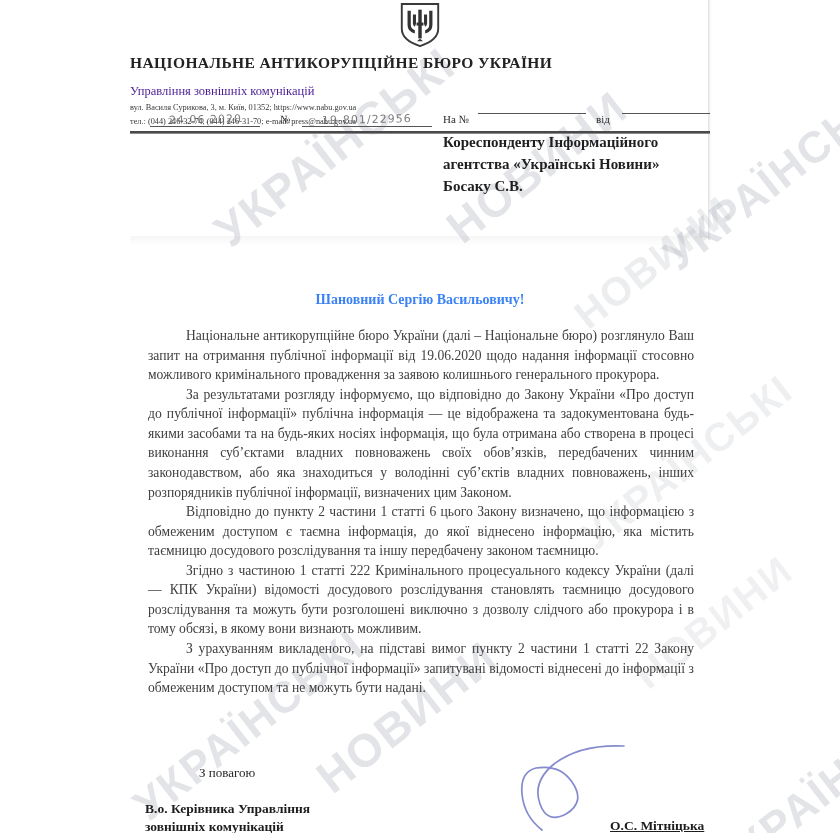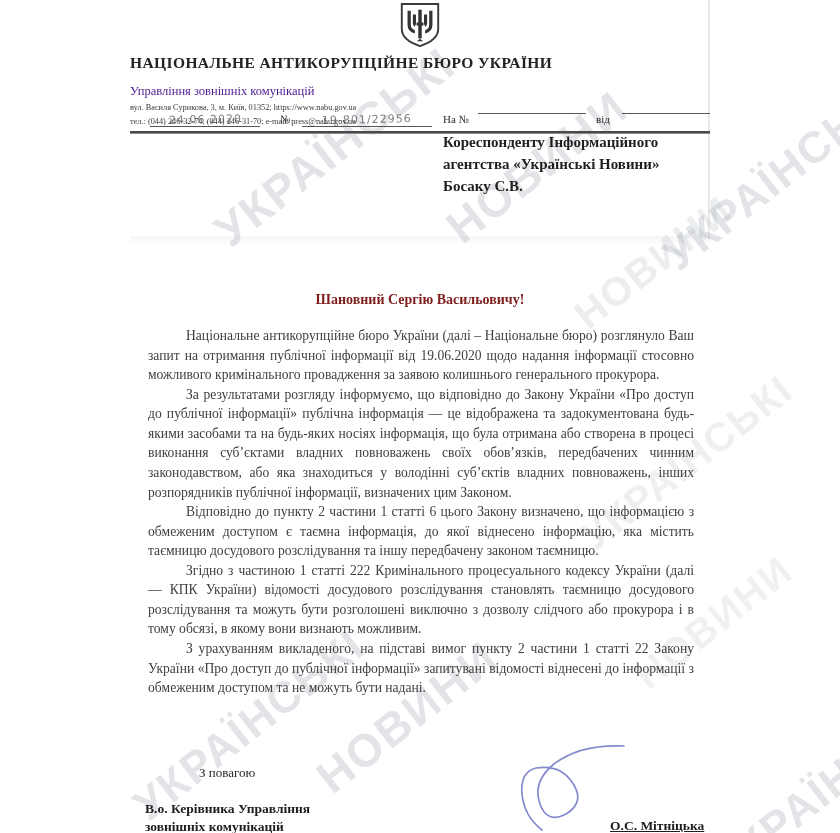--- a/index.html
+++ b/index.html
@@ -175,21 +175,21 @@
 
   
   .salutation {
     position: absolute;
     top: 292px;
     left: 130px;
     width: 580px;
     text-align: center;
     font-weight: bold;
     font-size: 14px;
-    color: #7f1d1d;
+    color: #3b82f6;
   }
   .body {
     position: absolute;
     top: 326px;
     left: 148px;
     width: 546px;
     font-size: 13.6px;
     line-height: 1.44;
     text-align: justify;
     color: #404040;

